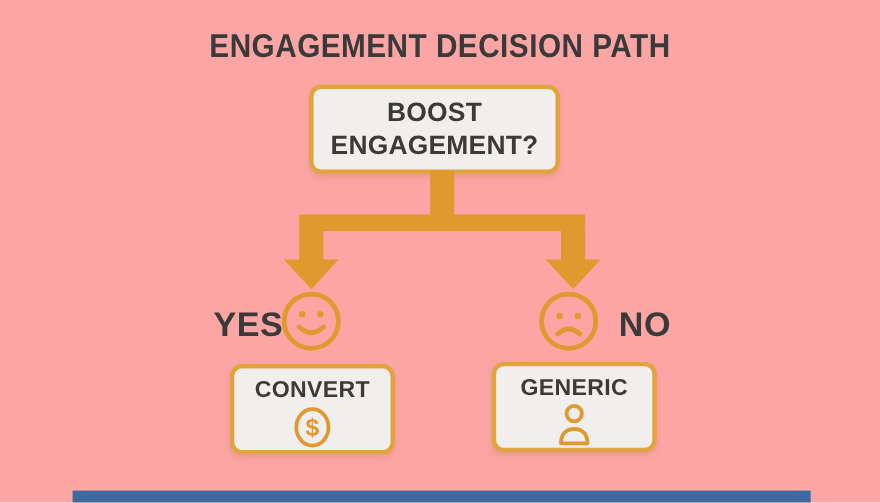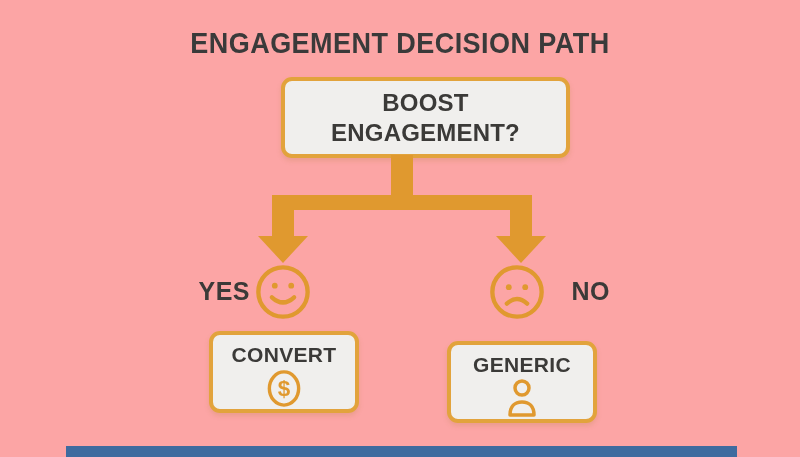--- a/index.html
+++ b/index.html
@@ -12,46 +12,46 @@
     text-align:center;font-size:30px;font-weight:bold;color:#3a3a3a;
     letter-spacing:.5px;transform:scaleX(.9);transform-origin:center;
     white-space:nowrap;
   }
   .node{
     position:absolute;box-sizing:border-box;background:#f0efed;
     border:4px solid #e2a33c;border-radius:11px;
     display:flex;flex-direction:column;align-items:center;justify-content:center;
     box-shadow:0 3px 5px rgba(160,120,40,.18);
   }
-  .node.root{left:281px;top:77px;width:289px;height:81px;}
+  .node.root{left:281px;top:77px;width:228px;height:81px;}
   .node.root span{
     font-size:24px;font-weight:bold;color:#3b3a38;text-align:center;
     line-height:1.22;padding:0 14px;letter-spacing:.2px;
   }
   .node.outcome{justify-content:flex-start;padding-top:8px;}
   .node.convert{left:209px;top:331px;width:150px;height:82px;text-align:right;}
-  .node.generic{left:447px;top:341px;width:150px;height:82px;}
+  .node.generic{left:447px;top:329px;width:150px;height:82px;}
   .outcome-label{font-size:21px;font-weight:bold;color:#3b3a38;letter-spacing:.3px;}
   .arrow{position:absolute;background:#e0992f;}
   .stem{left:391px;top:155px;width:22px;height:42px;}
   .hbar{left:272px;top:195px;width:260px;height:15px;}
   .arm-left{left:272px;top:208px;width:22px;height:30px;}
   .arm-right{left:510px;top:208px;width:22px;height:30px;}
   .arrowhead{
     position:absolute;width:0;height:0;
     border-left:25px solid transparent;border-right:25px solid transparent;
     border-top:27px solid #e0992f;
   }
   .head-left{left:258px;top:236px;}
   .head-right{left:496px;top:236px;}
   .face{position:absolute;width:58px;height:58px;}
   .face.smiley{left:254px;top:263px;}
   .face.sad{left:488px;top:263px;}
   .branch-label{
-    position:absolute;top:277px;width:56px;font-size:25px;font-weight:bold;
+    position:absolute;top:277px;width:56px;font-size:31px;font-weight:bold;
     color:#3b3a38;letter-spacing:.5px;
   }
   .branch-label.yes{left:194px;text-align:right;}
   .branch-label.no{left:554px;text-align:right;}
   .outcome-icon{margin-top:1px;}
   .footer-bar{
     position:absolute;left:66px;top:446px;width:671px;height:11px;
     background:#3e6b9f;
   }
 </style>

